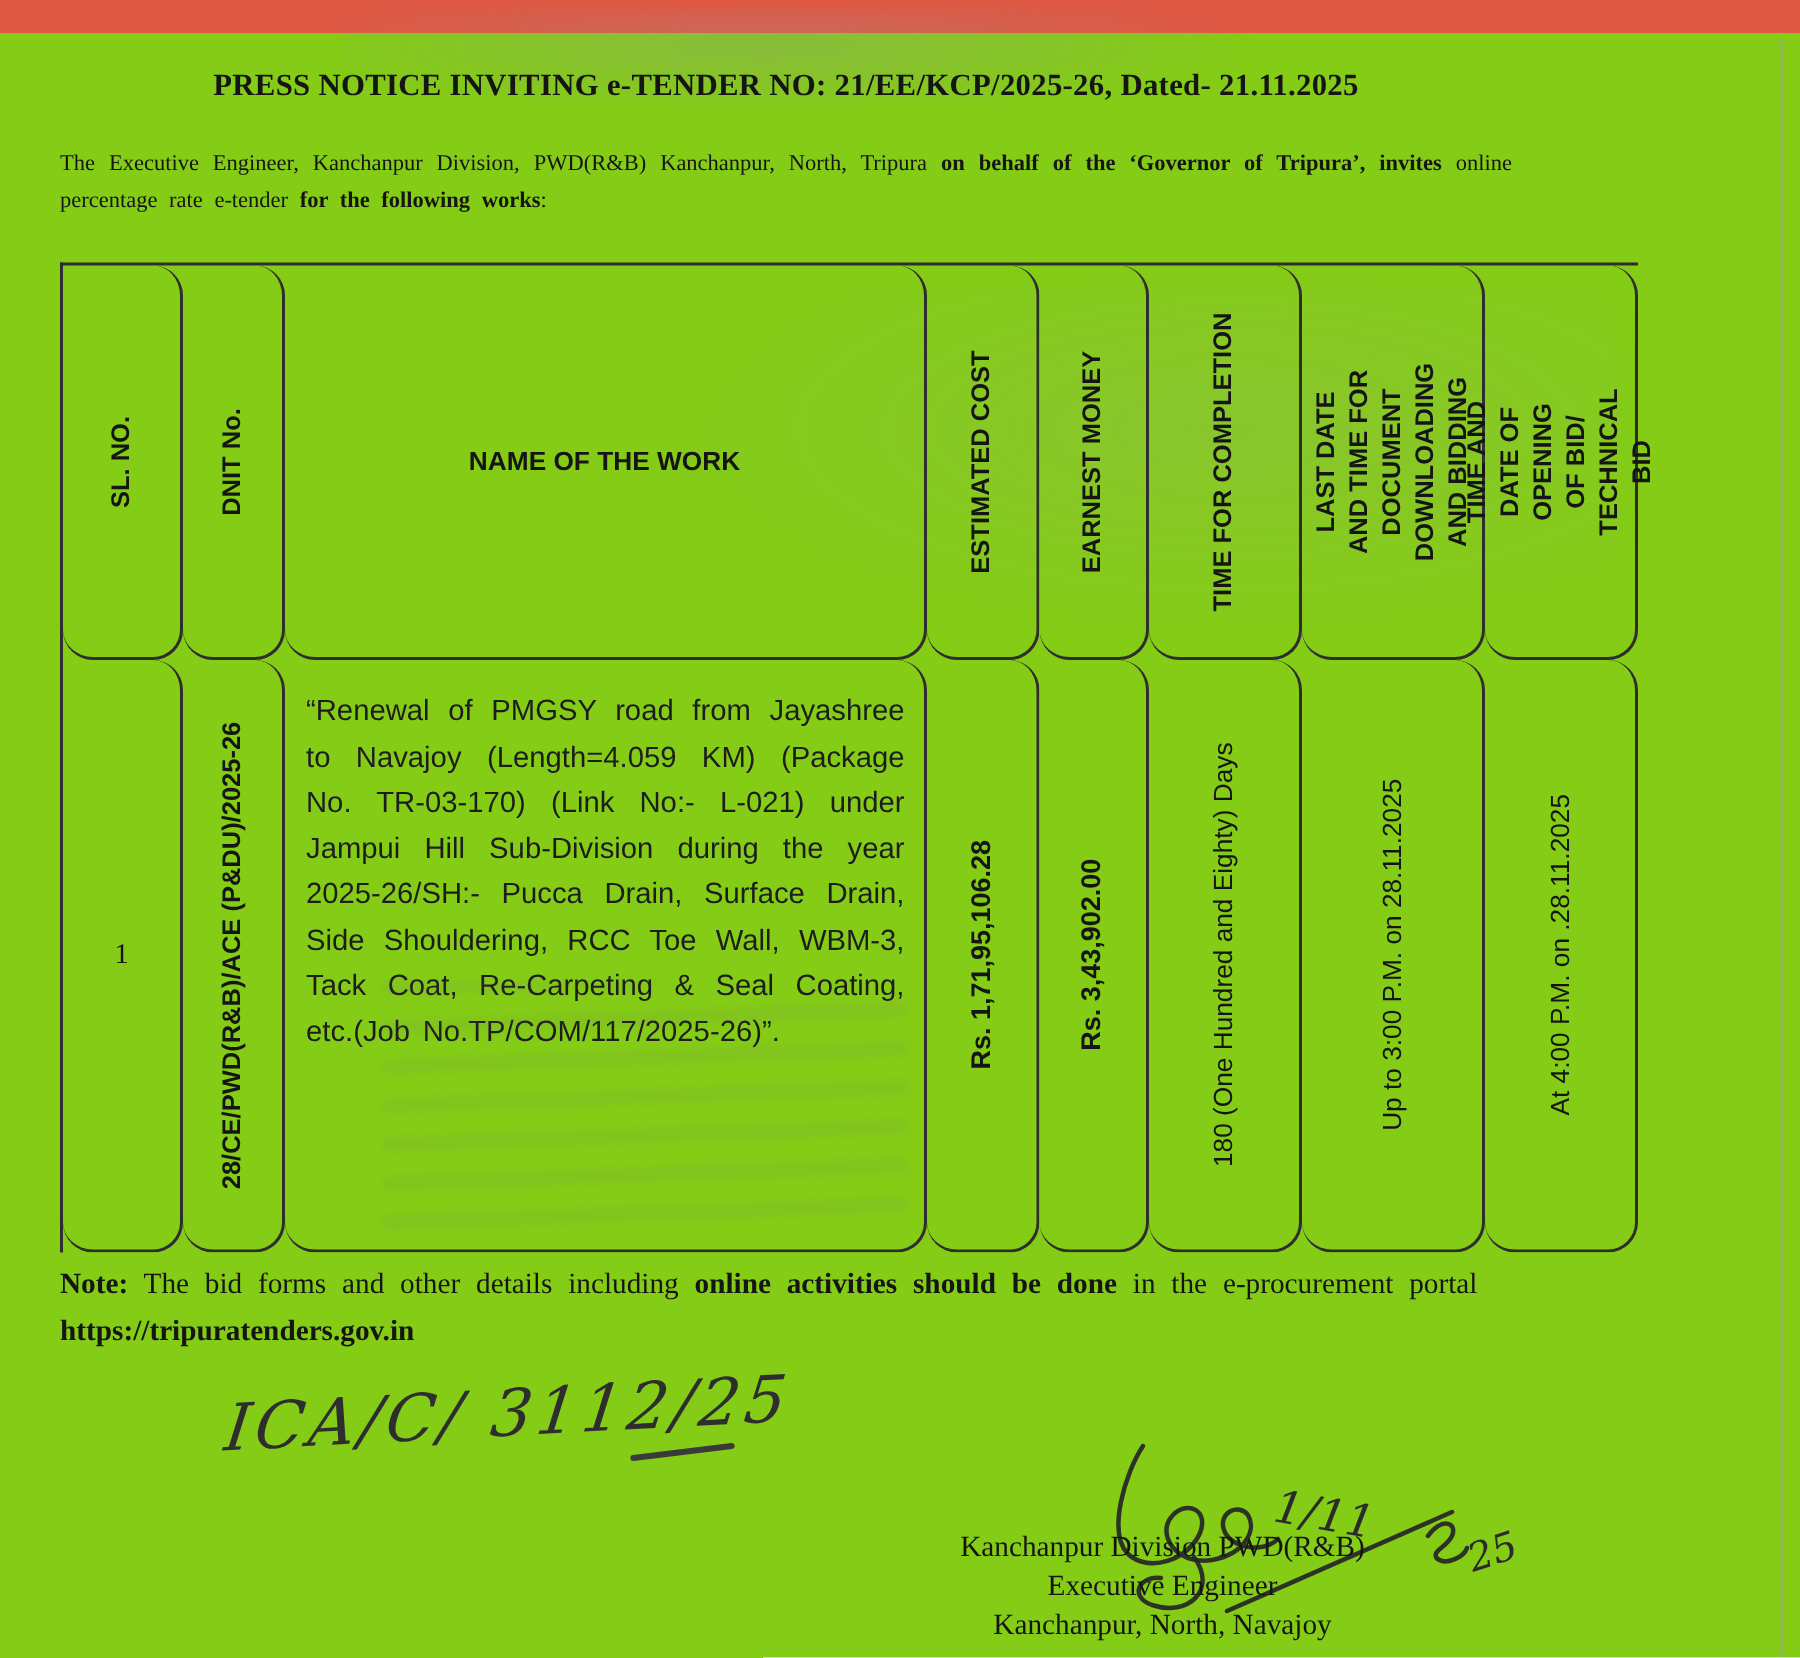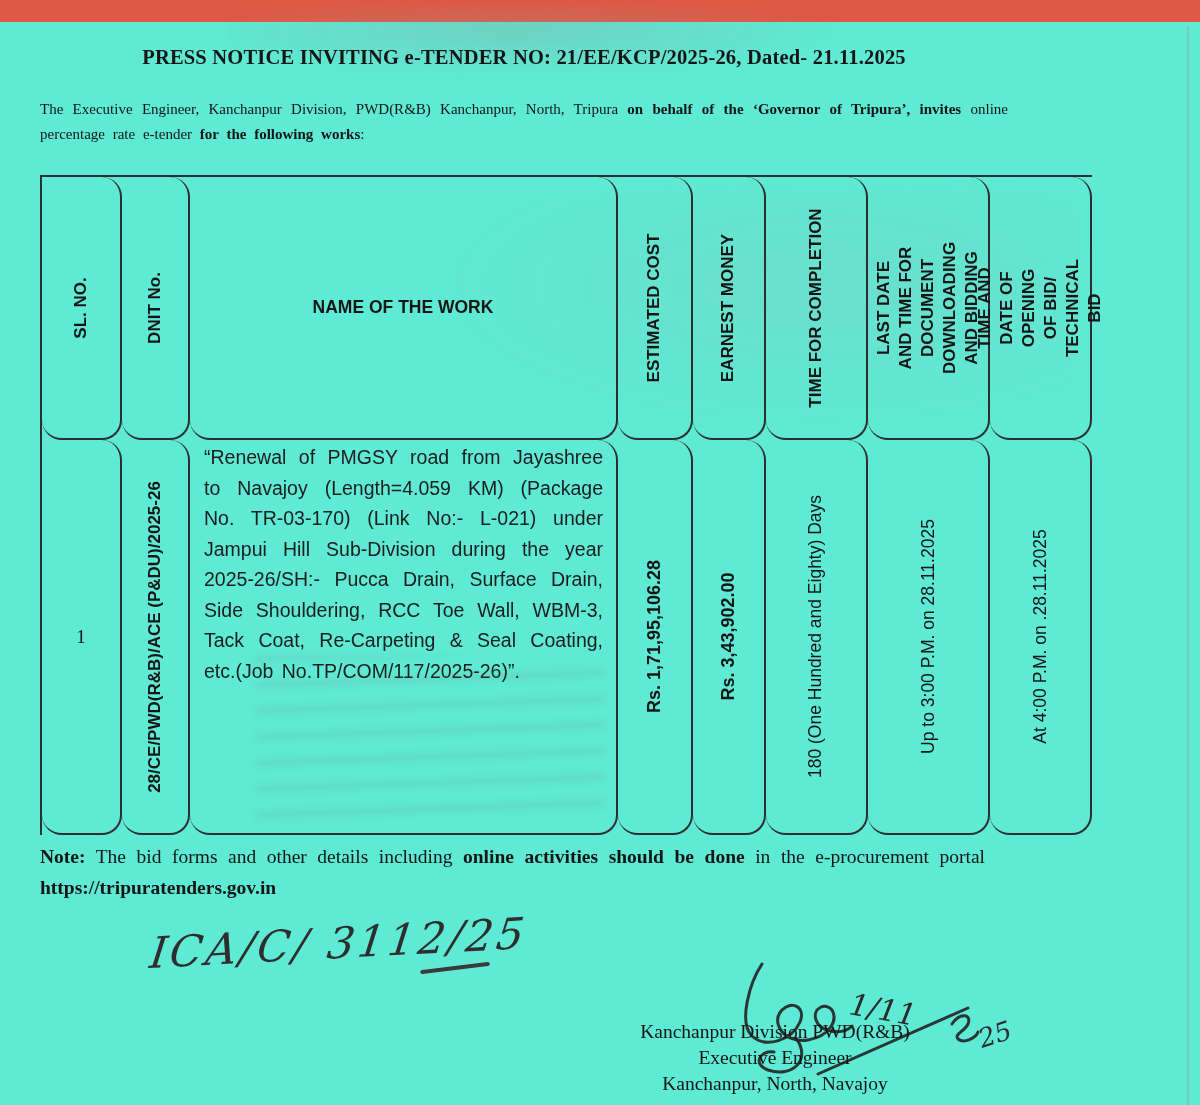--- a/index.html
+++ b/index.html
@@ -1,19 +1,19 @@
 <!DOCTYPE html>
 <html><head>
 <meta charset="utf-8">
 <style>
   * { margin:0; padding:0; box-sizing:border-box; }
   html,body { background:#ffffff; }
   .page {
     position:relative; width:1200px; height:1105px;
-    background:#5eead4; overflow:hidden;
+    background:#84cc16; overflow:hidden;
     font-family:"Liberation Serif", serif; color:#151515;
   }
   .topbar { position:absolute; left:0; top:0; width:1200px; height:22px; background:#df5843; }
   .page-edge { position:absolute; left:1187px; top:26px; width:2px; height:1079px; background:rgba(160,160,160,.45); }
 
   
   .smudge-top { position:absolute; left:230px; top:6px; width:620px; height:70px;
     background:radial-gradient(ellipse at 45% 35%, rgba(150,150,150,.30), rgba(150,150,150,0) 70%);
     filter:blur(4px); pointer-events:none; }
   .smudge-mid { position:absolute; left:430px; top:190px; width:650px; height:240px;
@@ -51,21 +51,21 @@
   .rotwrap { transform:rotate(-90deg); text-align:center; line-height:22px; }
   .w248 { width:248px; }
   .w178 { width:178px; }
   .name-header { font-family:"Liberation Sans", sans-serif; font-weight:bold; font-size:17.5px; }
   .sl-val { font-size:19px; }
   .dnit-val { font-family:"Liberation Sans", sans-serif; font-weight:bold; font-size:17px; }
   .money-val { font-family:"Liberation Sans", sans-serif; font-weight:bold; font-size:18px; }
   .plain-rot { font-family:"Liberation Sans", sans-serif; font-size:17.5px; }
   .work-cell {
     align-items:flex-start; justify-content:flex-start;
-    padding:2px 13px 0 14px;
+    padding:19px 13px 0 14px;
   }
   .work-text {
     font-family:"Liberation Sans", sans-serif; font-size:19.5px; line-height:30.5px;
     text-align:justify; word-spacing:3px; color:#1d1d1d;
   }
 
   .note {
     position:absolute; left:40px; top:841px; width:945px;
     font-size:19.5px; line-height:31px; text-align:justify;
   }

